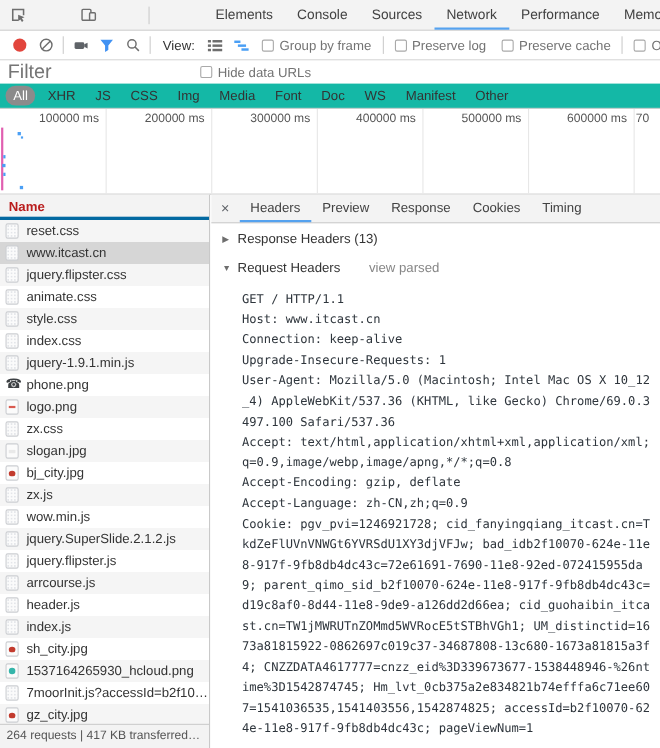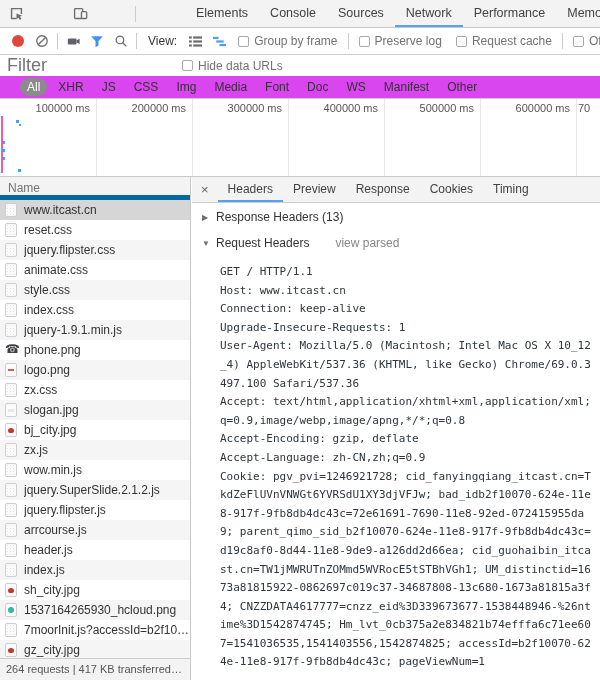--- a/index.html
+++ b/index.html
@@ -31,41 +31,41 @@
   .cb { display:flex; align-items:center; gap:5px; margin:0 7px; white-space:nowrap; }
   .cb-box { width:11px; height:11px; border:1px solid #a9a9a9; border-radius:2px; background:#fff; flex:none; }
   .cb-label { color:#737373; }
 
   
   #filterrow { top:55px; height:21px; background:#fff; padding-left:5px; }
   #filter-input { width:155px; border:none; border-bottom:1px solid #d8d8d8; outline:none; font-family:inherit; font-size:18px; color:#333; padding:2px 2px; background:transparent; }
   #filterrow .cb { margin-left:22px; }
 
   
-  #typefilters { top:76px; height:23px; background:#d946ef; border-bottom:1px solid #ccc; padding-left:20px;text-align:right; }
+  #typefilters { top:76px; height:23px; background:#14b8a6; border-bottom:1px solid #ccc; padding-left:5px;text-align:right; }
   .type-pill { padding:2px 7px; margin-right:4px; color:#333; border-radius:9px; white-space:nowrap; }
   .type-pill.active { background:#8b8b8b; color:#fff; }
 
   
   #overview { position:absolute; top:99px; left:0; right:0; height:78px; border-bottom:1px solid #c9c9c9; background:#fff; overflow:hidden; }
   .tl-grid { position:absolute; top:0; bottom:0; width:1px; background:#e7e7e7; }
   .tl-label { position:absolute; top:3px; font-size:11px; color:#555; text-align:right; }
   .tl-label:nth-child(1){ left:0;   width:90px; }
   .tl-label:nth-child(2){ left:96px;  width:90px; }
   .tl-label:nth-child(3){ left:192px; width:90px; }
   .tl-label:nth-child(4){ left:288px; width:90px; }
   .tl-label:nth-child(5){ left:384px; width:90px; }
   .tl-label:nth-child(6){ left:480px; width:90px; }
   .tl-label:nth-child(7){ left:578px; width:30px; text-align:left; }
   .ov-pink { position:absolute; left:1px; top:17px; width:2px; height:57px; background:#e05fb0; }
   .ov-dot { position:absolute; background:#4a9ff5; }
 
   
   #namecol { position:absolute; top:177px; left:0; width:191px; bottom:0; border-right:1px solid #c9c9c9; background:#fff; overflow:hidden; }
-  #name-header { height:23px; line-height:22px; padding-left:8px; background:#f3f3f3; border-bottom:5px solid #0369a1; color:#737373; }
+  #name-header { height:23px; line-height:22px; padding-left:8px; background:#f3f3f3; border-bottom:3px solid #0369a1; color:#b91c1c;font-weight:bold; }
   #rows { position:absolute; top:23px; left:0; right:0; bottom:22px; overflow:hidden; }
   .row { height:20px; display:flex; align-items:center; gap:7px; padding-left:5px; white-space:nowrap; overflow:hidden; }
   .row:nth-child(odd) { background:#f5f5f5; }
   .row.selected { background:#d6d6d6; }
   .fname { overflow:hidden; text-overflow:ellipsis; color:#333; }
   .ficon { position:relative; width:12px; height:14px; flex:none; background:#fbfbfb; border:1px solid #ccced2; border-radius:2px; }
   .icon-document { background-image:radial-gradient(#e3e5e9 1px, transparent 1px); background-size:3px 3px; }
   .icon-phone { border:none; background:none; }
   .icon-phone::before { content:"☎"; position:absolute; left:0; top:-1px; font-size:12px; color:#3c4043; line-height:14px; }
   .icon-logo-image::after { content:""; position:absolute; left:2px; top:5px; width:6px; height:2px; background:#d95b50; }
@@ -186,21 +186,21 @@
     <span class="cb-box"></span>
     <span class="cb-label">Group by frame</span>
   </span>
   <span class="vsep"></span>
   <span class="cb">
     <span class="cb-box"></span>
     <span class="cb-label">Preserve log</span>
   </span>
   <span class="cb">
     <span class="cb-box"></span>
-    <span class="cb-label">Request cache</span>
+    <span class="cb-label">Preserve cache</span>
   </span>
   <span class="vsep"></span>
   <span class="cb">
     <span class="cb-box"></span>
     <span class="cb-label">Offli</span>
   </span>
 </div>
 
 <div id="filterrow" class="hbar">
   <input id="filter-input" type="text" placeholder="Filter" style="">
@@ -261,28 +261,28 @@
   <div class="ov-dot" style="left:19px;top:25px;width:2px;height:2px"></div>
   <div class="ov-dot" style="left:3px;top:42px;width:2px;height:3px"></div>
   <div class="ov-dot" style="left:2px;top:50px;width:3px;height:3px"></div>
   <div class="ov-dot" style="left:3px;top:58px;width:2px;height:3px"></div>
   <div class="ov-dot" style="left:18px;top:70px;width:3px;height:3px"></div>
 </div>
 
 <div id="namecol">
   <div id="name-header">Name</div>
   <div id="rows">
+  <div class="row">
+    <span class="ficon icon-document"></span>
+    <span class="fname">reset.css</span>
+  </div>
+
   <div class="row selected">
     <span class="ficon icon-document"></span>
     <span class="fname">www.itcast.cn</span>
-  </div>
-
-  <div class="row">
-    <span class="ficon icon-document"></span>
-    <span class="fname">reset.css</span>
   </div>
 
   <div class="row">
     <span class="ficon icon-document"></span>
     <span class="fname">jquery.flipster.css</span>
   </div>
 
   <div class="row">
     <span class="ficon icon-document"></span>
     <span class="fname">animate.css</span>

